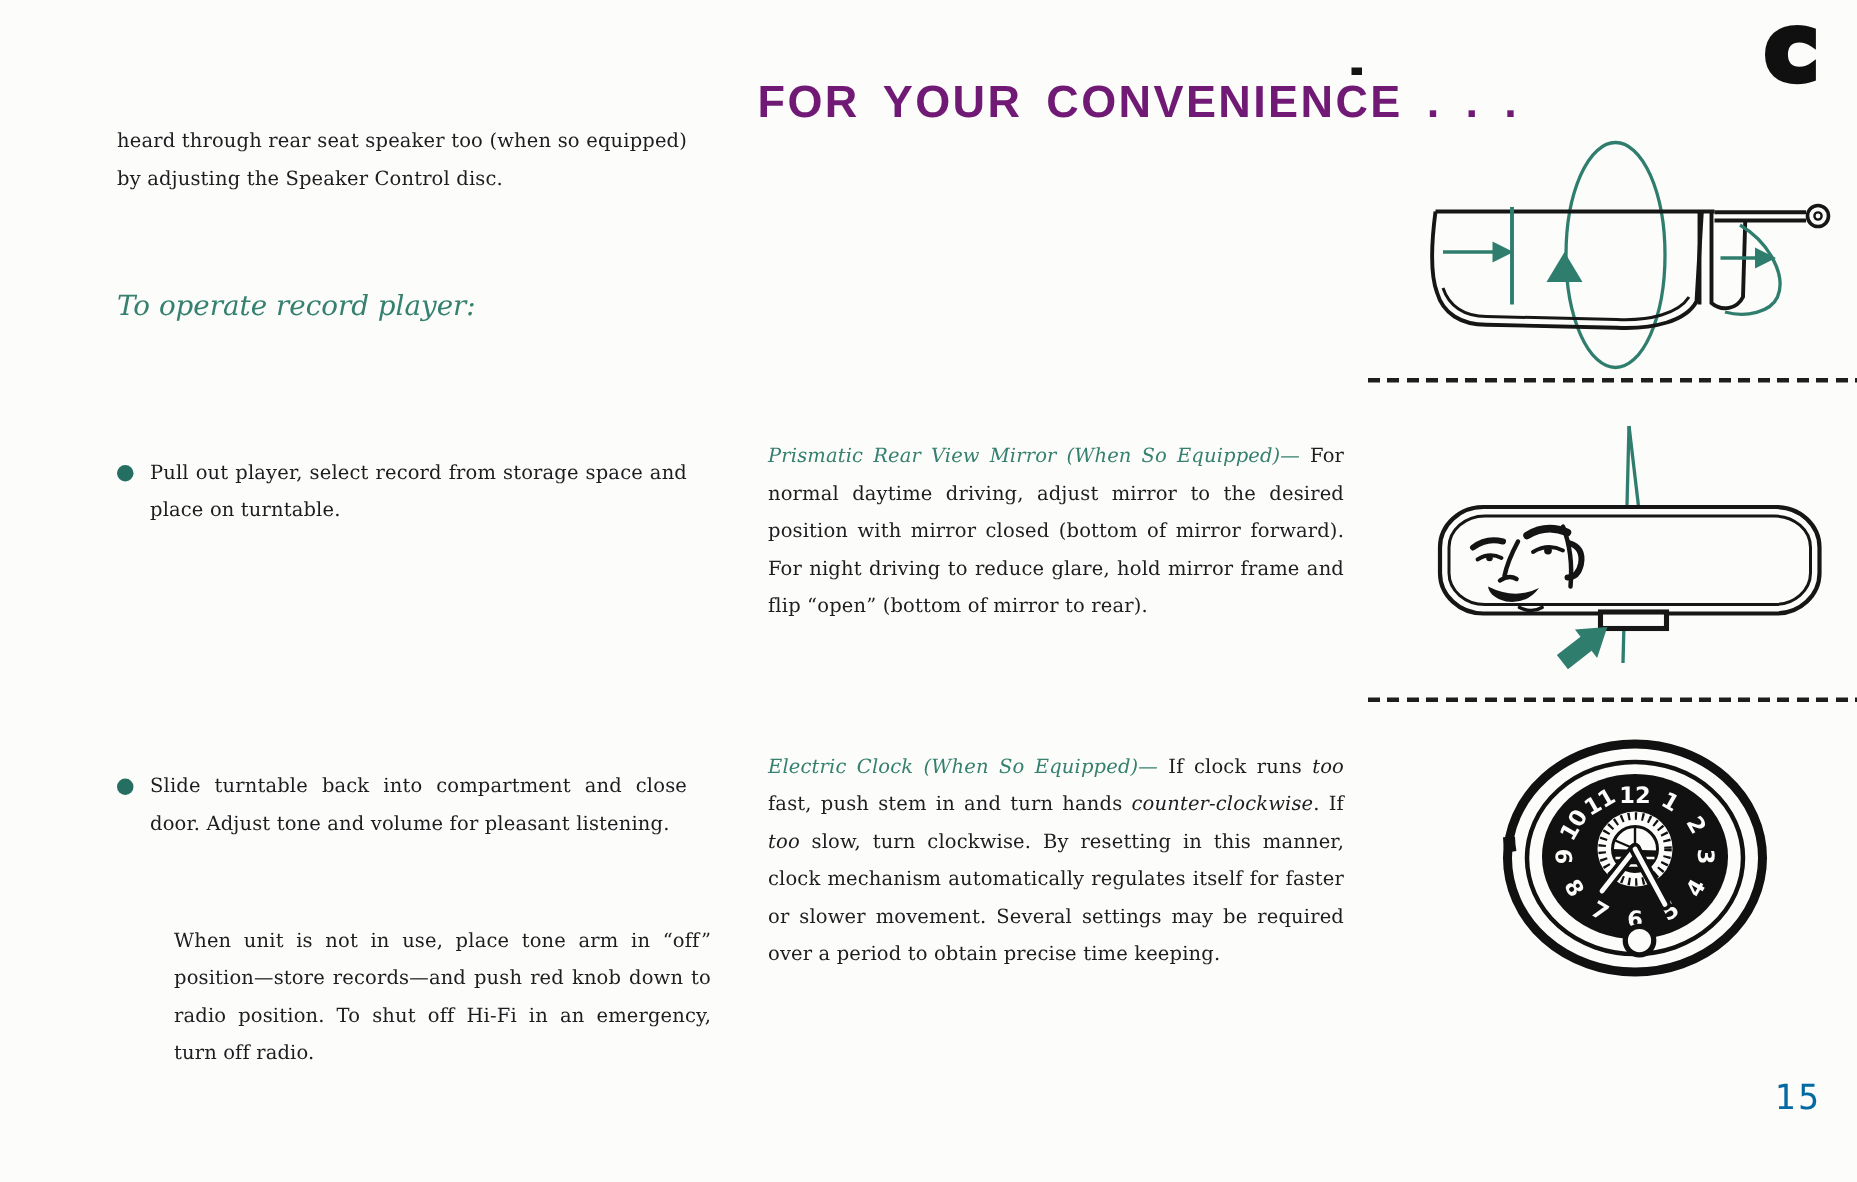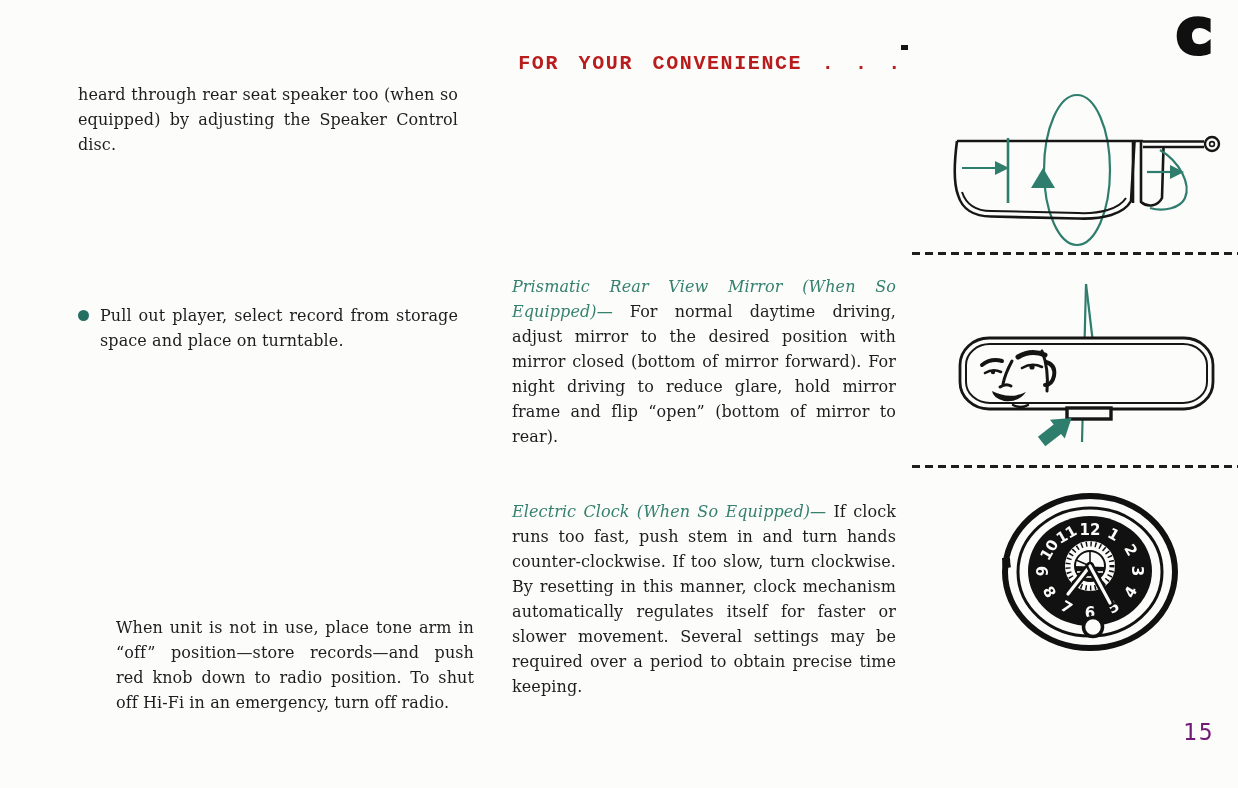--- a/index.html
+++ b/index.html
@@ -1,74 +1,78 @@
 <!DOCTYPE html>
 <html><head>
 <meta charset="utf-8">
 <style>
   html,body{margin:0;padding:0;background:#e8e8e6;}
   .page{
     position:relative;width:1238px;height:788px;background:#fcfcfa;
     font-family:"DejaVu Serif", serif;color:#1d1d1f;overflow:hidden;
   }
-  .txt{font-size:16px;line-height:25px;letter-spacing:.1px;}
+  .txt{font-size:13px;line-height:25px;letter-spacing:.1px;}
   .justified{text-align:justify;text-justify:inter-word;}
   .abs{position:absolute;margin:0;}
   .lead{font-style:italic;color:#35806f;}
-  .em{}
+  .em{font-style:italic;}
   .col-left-x{left:78px;width:380px;}
   .bullet{left:78px;width:380px;padding-left:22px;box-sizing:border-box;}
   .bullet .dot{
     position:absolute;left:0;top:7px;width:11px;height:11px;border-radius:50%;
     background:#256e62;
   }
   .list-heading{font-style:italic;color:#35806f;font-size:18.5px;}
   .main-heading{
     left:505px;top:52px;width:410px;text-align:center;
-    font-family:Liberation Mono, monospace;font-weight:700;font-size:20px;
-    letter-spacing:1.6px;word-spacing:6px;color:#b91c1c;white-space:nowrap;
+    font-family:Liberation Sans, sans-serif;font-weight:700;font-size:30px;
+    letter-spacing:1.6px;word-spacing:6px;color:#701a75;white-space:nowrap;
   }
   .col-mid-x{left:512px;width:384px;}
   .section-letter{
     left:1176px;top:2px;
     font-family:"DejaVu Sans", sans-serif;font-weight:800;font-size:62px;line-height:60px;
     color:#101010;-webkit-text-stroke:4px #101010;
   }
   .page-number{
     left:1183px;top:719px;font-family:"DejaVu Sans Mono", monospace;
-    font-size:23px;letter-spacing:2px;color:#701a75;
+    font-size:23px;letter-spacing:2px;color:#0369a1;
   }
   .dash-sep{
     left:912px;width:326px;height:3px;
     background:repeating-linear-gradient(90deg,#1e1e1e 0 8px,transparent 8px 13px);
   }
   .print-mark{left:901px;top:45px;width:7px;height:5px;background:#141414;}
   figure.abs{margin:0;}
 </style>
 </head>
 <body>
 
 <div class="page">
 
   <div class="abs section-letter">c</div>
   <div class="abs print-mark"></div>
 
   <h1 class="abs main-heading">FOR YOUR CONVENIENCE . . .</h1>
 
   <p class="abs txt justified col-left-x" style="top:82px;">heard through rear seat speaker too (when so equipped) by adjusting the Speaker Control disc.</p>
 
+  <p class="abs list-heading col-left-x" style="top:194px;">To operate record player:</p>
 
   <div class="abs txt justified bullet" style="top:303px;">
     <span class="dot"></span><span>Pull out player, select record from storage space and place on turntable.</span>
+  </div>
+  <div class="abs txt justified bullet" style="top:512px;">
+    <span class="dot"></span><span>Slide turntable back into compartment and close door. Adjust tone and volume for pleasant listening.</span>
   </div>
 
   <p class="abs txt justified" style="top:615px;left:116px;width:358px;">When unit is not in use, place tone arm in “off” position—store records—and push red knob down to radio position. To shut off Hi-Fi in an emergency, turn off radio.</p>
 
 
-  <p class="abs txt justified col-mid-x" style="top:274px;"><span class="lead">Prismatic Rear View Mirror (When So Equipped)— </span><span>For normal daytime driving, adjust mirror to the desired position with mirror closed (bottom of mirror forward). For night driving to reduce glare, hold mirror frame and flip “open” (bottom of mirror to rear).</span></p>
+  <p class="abs txt justified col-mid-x" style="top:292px;"><span class="lead">Prismatic Rear View Mirror (When So Equipped)— </span><span>For normal daytime driving, adjust mirror to the desired position with mirror closed (bottom of mirror forward). For night driving to reduce glare, hold mirror frame and flip “open” (bottom of mirror to rear).</span></p>
 
   <p class="abs txt justified col-mid-x" style="top:499px;"><span class="lead">Electric Clock (When So Equipped)— </span><span>If clock runs </span><span class="em">too</span><span> fast, push stem in and turn hands </span><span class="em">counter-clockwise</span><span>. If </span><span class="em">too</span><span> slow, turn clockwise. By resetting in this manner, clock mechanism automatically regulates itself for faster or slower movement. Several settings may be required over a period to obtain precise time keeping.</span></p>
 
   <figure class="abs" style="left:928px;top:84px;width:300px;height:168px;">
     <svg width="300" height="168" viewBox="0 0 300 168">
 
       <ellipse cx="149" cy="86" rx="33" ry="75" fill="none" stroke="#2f7e6d" stroke-width="2.2"></ellipse>
 
       <g fill="none" stroke="#161616" stroke-width="2.6">
         <path d="M29 57 L 215 57"></path>

